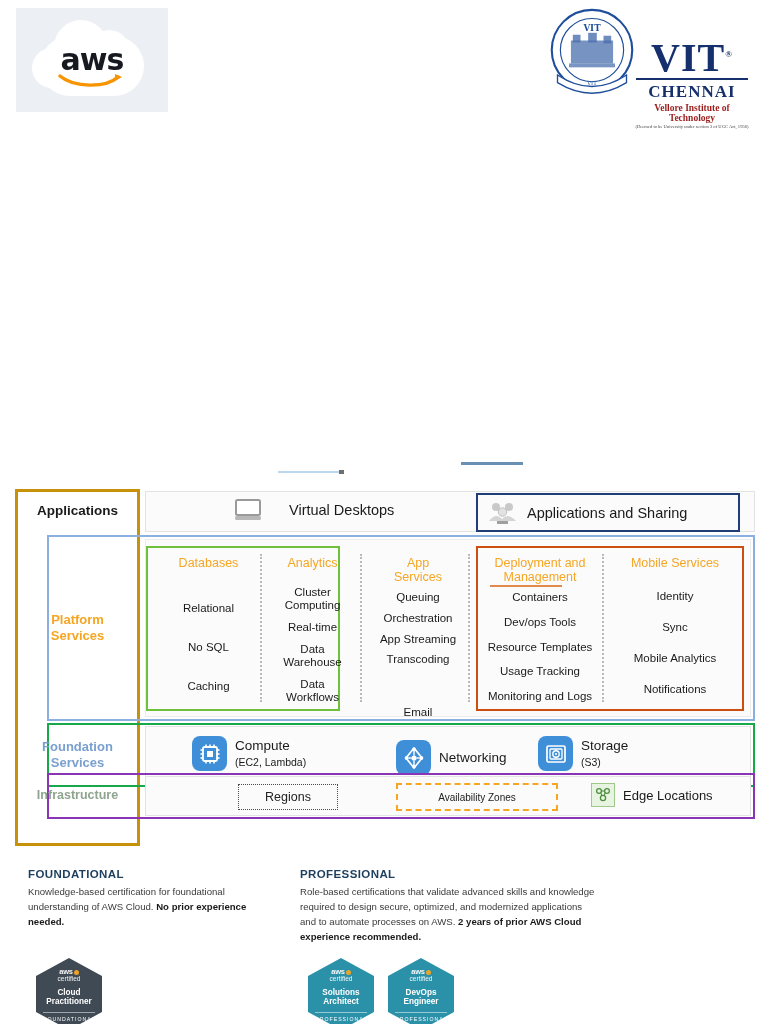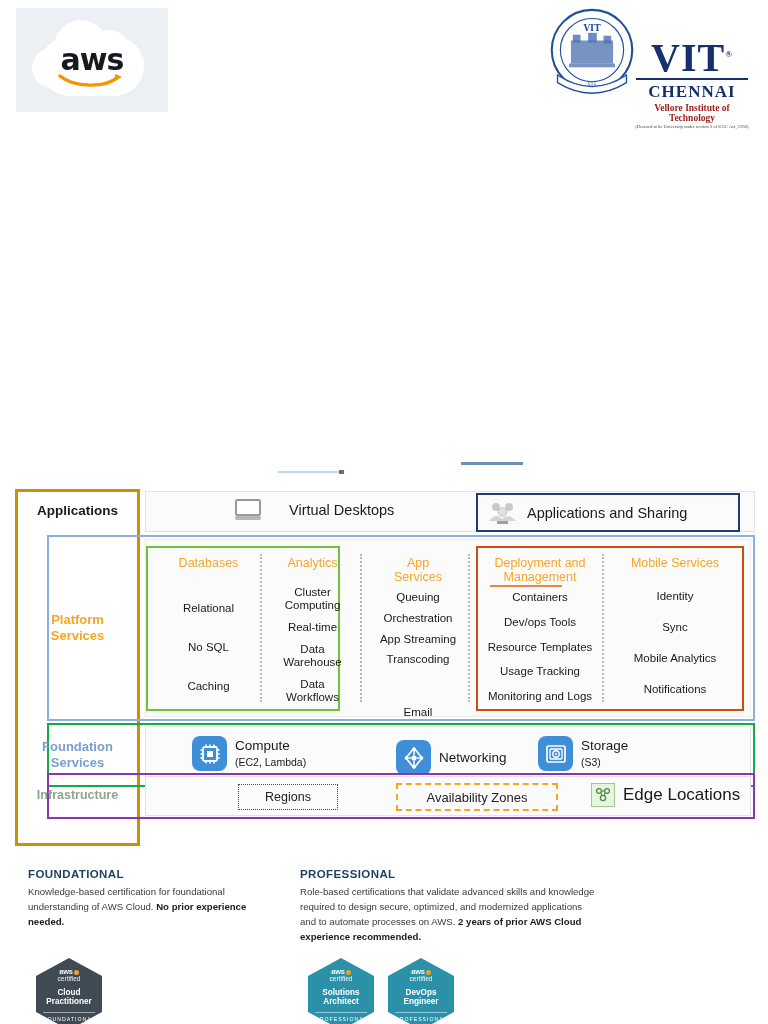--- a/index.html
+++ b/index.html
@@ -164,21 +164,21 @@
   #lbl-infra{ top:0; height:46px; color:#8fa58f; font-size:12.5px; }
   #infra-panel{ left:130px; top:3px; width:606px; height:40px; }
   #regions-chip{
     position:absolute; left:92px; top:7px; width:100px; height:26px;
     border:1.6px dotted #4a4a4a; display:flex; align-items:center; justify-content:center;
     font-size:12.5px;
   }
   #az-chip{
     position:absolute; left:250px; top:6px; width:162px; height:28px;
     border:2.4px dashed #f5a623; display:flex; align-items:center; justify-content:center;
-    font-size:13px;
+    font-size:10px;
   }
   #edge-item{
     position:absolute; left:445px; top:6px; display:flex; align-items:center; gap:8px;
   }
   #edge-ico{
     width:24px; height:24px; background:#e8f4e2; border:1px solid #9fc98a;
     display:flex; align-items:center; justify-content:center; flex:none;
   }
 
   
@@ -436,21 +436,21 @@
         <span id="edge-ico">
           <svg width="18" height="18" viewBox="0 0 18 18">
             <circle cx="5" cy="5" r="2.4" fill="none" stroke="#4f8f3f" stroke-width="1.3"></circle>
             <circle cx="13" cy="5" r="2.4" fill="none" stroke="#4f8f3f" stroke-width="1.3"></circle>
             <circle cx="9" cy="12" r="2.6" fill="none" stroke="#4f8f3f" stroke-width="1.3"></circle>
             <line x1="6.6" y1="6.6" x2="8" y2="9.5" stroke="#4f8f3f" stroke-width="1.1"></line>
             <line x1="11.4" y1="6.6" x2="10" y2="9.5" stroke="#4f8f3f" stroke-width="1.1"></line>
             <line x1="7.4" y1="5" x2="10.6" y2="5" stroke="#4f8f3f" stroke-width="1.1"></line>
           </svg>
         </span>
-        <span class="svc-text" style="font-size:17px;">Edge Locations</span>
+        <span class="svc-text" style="font-size:13px;">Edge Locations</span>
       </div>
     </div>
   </div>
 </div>
 
 <div class="cert" id="cert-found">
   <div class="cert-title">FOUNDATIONAL</div>
   <div class="cert-body">
     <span>Knowledge-based certification for foundational understanding of AWS Cloud.</span>
     <b>No prior experience needed.</b>

